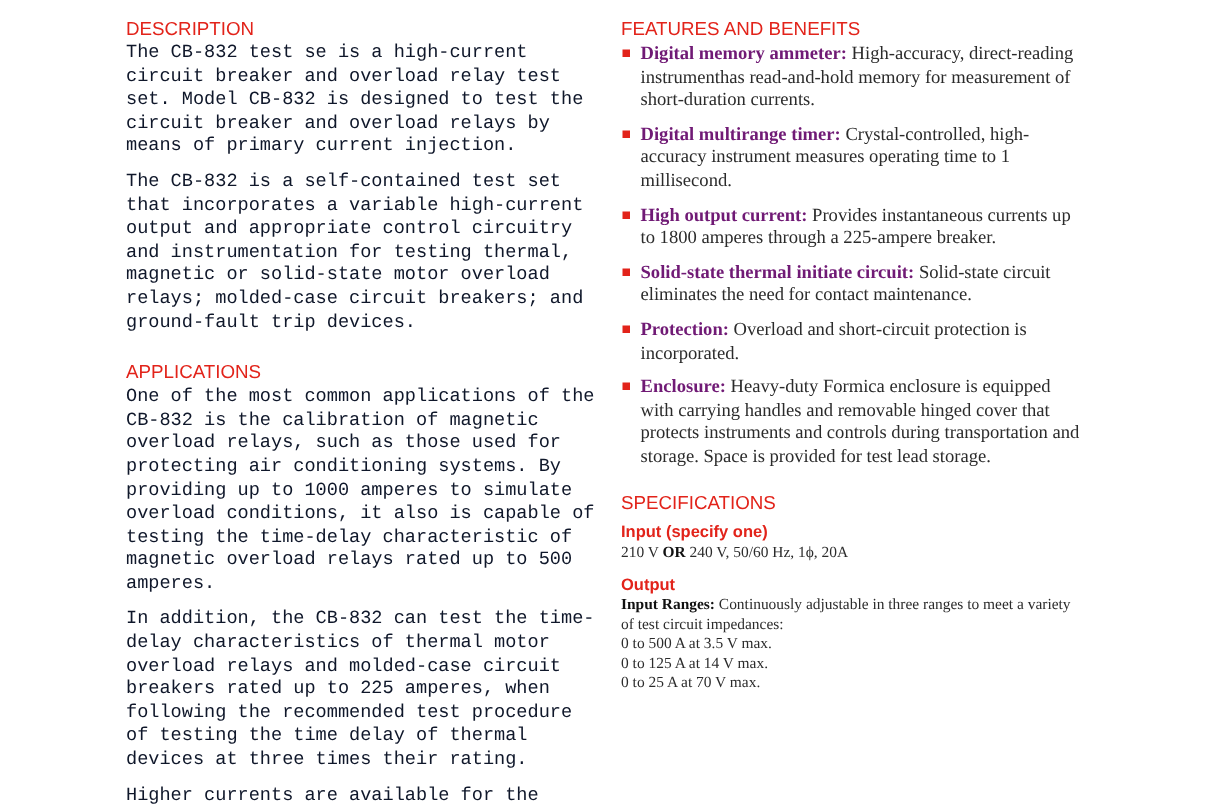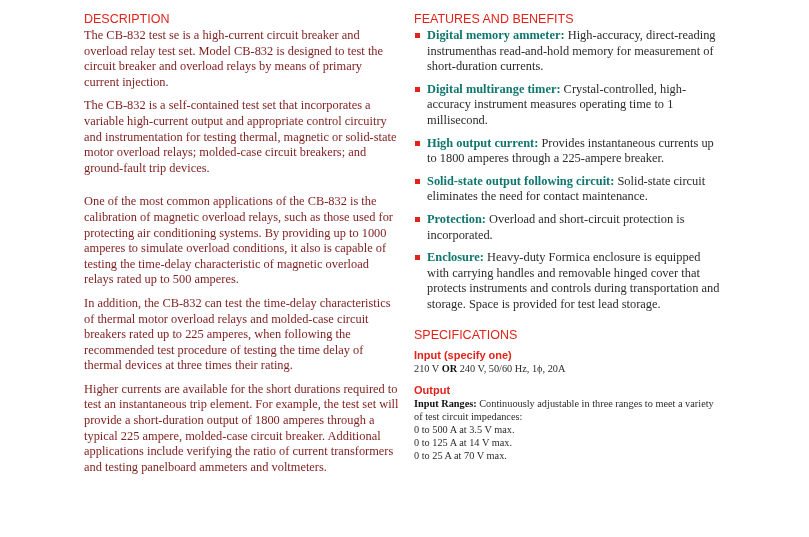--- a/index.html
+++ b/index.html
@@ -11,55 +11,56 @@
       font-family: "Liberation Sans", sans-serif;
       font-weight: normal; color: #e2231a; font-size: 12.5px;
       letter-spacing: 0; margin: 0 0 1px 0; line-height: 15px;
     }
     .h-sub {
       font-family: "Liberation Sans", sans-serif;
       font-weight: bold; color: #e2231a; font-size: 11px;
       margin: 0; line-height: 14px;
     }
     .para {
-      font-family: Liberation Serif, serif;
-      font-size: 12.4px; color: #7f1d1d; line-height: 15.6px; margin: 0 0 8px 0;
+      font-family: Liberation Mono, monospace;
+      font-size: 12.4px; color: #0f172a; line-height: 15.6px; margin: 0 0 8px 0;
     }
     .gap-sec { height: 10px; }
     .feat { position: relative; padding-left: 13px; margin: 0 0 7px 0;
       font-family: "Liberation Serif", serif; font-size: 12.4px; color: #2b2b2b; line-height: 15.6px; }
     .feat .bullet { position: absolute; left: 1px; top: 5px; width: 5px; height: 5px; background: #e2231a; }
-    .feat b { color: #0f766e; }
+    .feat b { color: #701a75; }
     .spec { font-family: "Liberation Serif", serif; font-size: 10.3px; color: #2b2b2b; line-height: 13px; margin: 0; }
     .spec b { color: #111; }
   </style>
 </head>
 <body>
 
 <div class="col col-left">
   <div>
     <h2 class="h-section">DESCRIPTION</h2>
     <p class="para">The CB-832 test se is a high-current circuit breaker and overload relay test set. Model CB-832 is designed to test the circuit breaker and overload relays by means of primary current injection.</p>
     <p class="para">The CB-832 is a self-contained test set that incorporates a variable high-current output and appropriate control circuitry and instrumentation for testing thermal, magnetic or solid-state motor overload relays; molded-case circuit breakers; and ground-fault trip devices.</p>
   </div>
   <div class="gap-sec"></div>
   <div>
+    <h2 class="h-section">APPLICATIONS</h2>
     <p class="para">One of the most common applications of the CB-832 is the calibration of magnetic overload  relays, such as those used for protecting air conditioning systems.  By providing up to 1000 amperes to simulate overload conditions, it also is capable of testing the time-delay characteristic of magnetic overload relays rated up to 500 amperes.</p>
     <p class="para">In addition, the CB-832 can test the time-delay characteristics of thermal motor overload relays and molded-case circuit breakers rated up to 225 amperes, when following the recommended test procedure of testing the time delay of thermal devices at three times their rating.</p>
     <p class="para">Higher currents are available for the short durations required to test an instantaneous trip element. For example, the test set will provide a short-duration output of 1800 amperes through a typical 225 ampere, molded-case circuit breaker.  Additional applications include verifying the ratio of current transformers and testing panelboard ammeters and voltmeters.</p>
   </div>
 </div>
 
 <div class="col col-right">
   <div>
     <h2 class="h-section">FEATURES AND BENEFITS</h2>
     <div class="feat"><span class="bullet"></span><b>Digital memory ammeter:</b><span> High-accuracy, direct-reading instrumenthas read-and-hold memory for measurement of short-duration currents.</span></div>
     <div class="feat"><span class="bullet"></span><b>Digital multirange timer:</b><span> Crystal-controlled, high-accuracy instrument measures operating time to 1 millisecond.</span></div>
     <div class="feat"><span class="bullet"></span><b>High output current:</b><span> Provides instantaneous currents up to 1800 amperes through a 225-ampere breaker.</span></div>
-    <div class="feat"><span class="bullet"></span><b>Solid-state output following circuit:</b><span> Solid-state circuit eliminates the need for contact maintenance.</span></div>
+    <div class="feat"><span class="bullet"></span><b>Solid-state thermal initiate circuit:</b><span> Solid-state circuit eliminates the need for contact maintenance.</span></div>
     <div class="feat"><span class="bullet"></span><b>Protection:</b><span> Overload and short-circuit protection is incorporated.</span></div>
     <div class="feat"><span class="bullet"></span><b>Enclosure:</b><span> Heavy-duty Formica enclosure is equipped with carrying handles and removable hinged cover that protects instruments and controls during transportation and storage. Space is provided for test lead storage.</span></div>
   </div>
   <div style="height:8px"></div>
   <div>
     <h2 class="h-section" style="margin-bottom:5px">SPECIFICATIONS</h2>
     <h3 class="h-sub">Input (specify one)</h3>
     <p class="spec"><span>210 V </span><b>OR</b><span> 240 V, 50/60 Hz, 1ϕ, 20A</span></p>
     <div style="height:8px"></div>
     <h3 class="h-sub">Output</h3>

